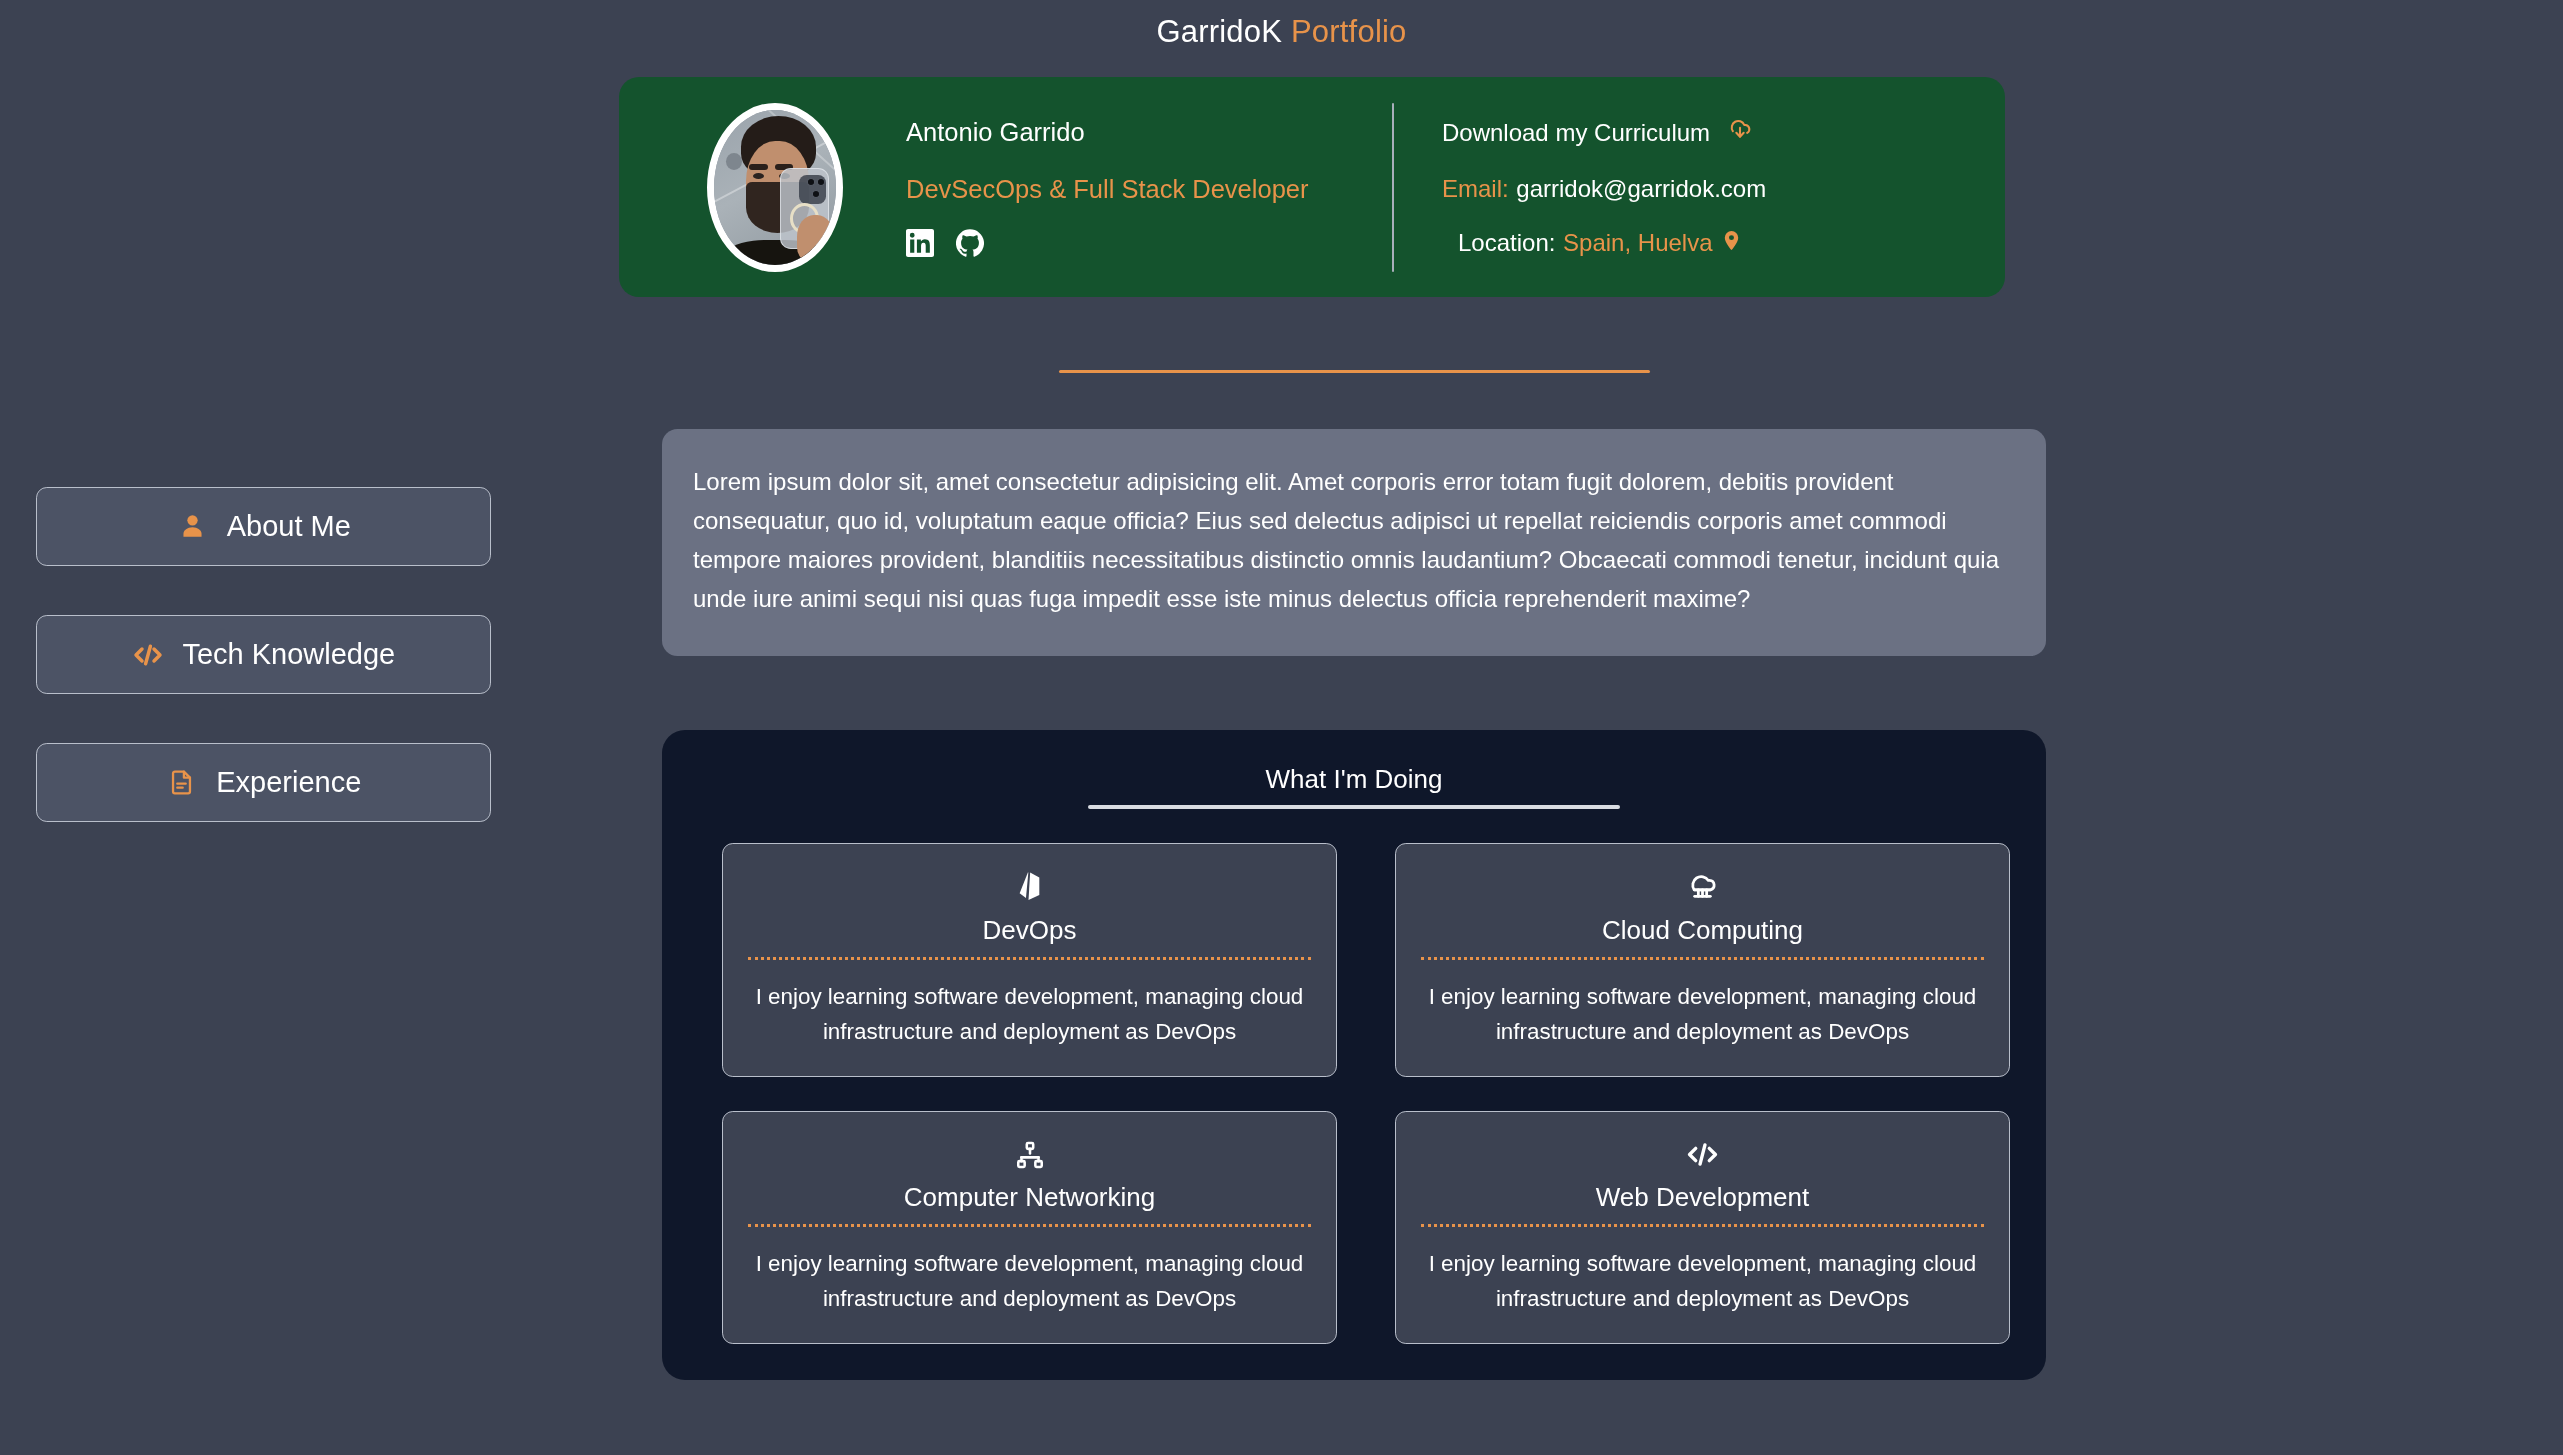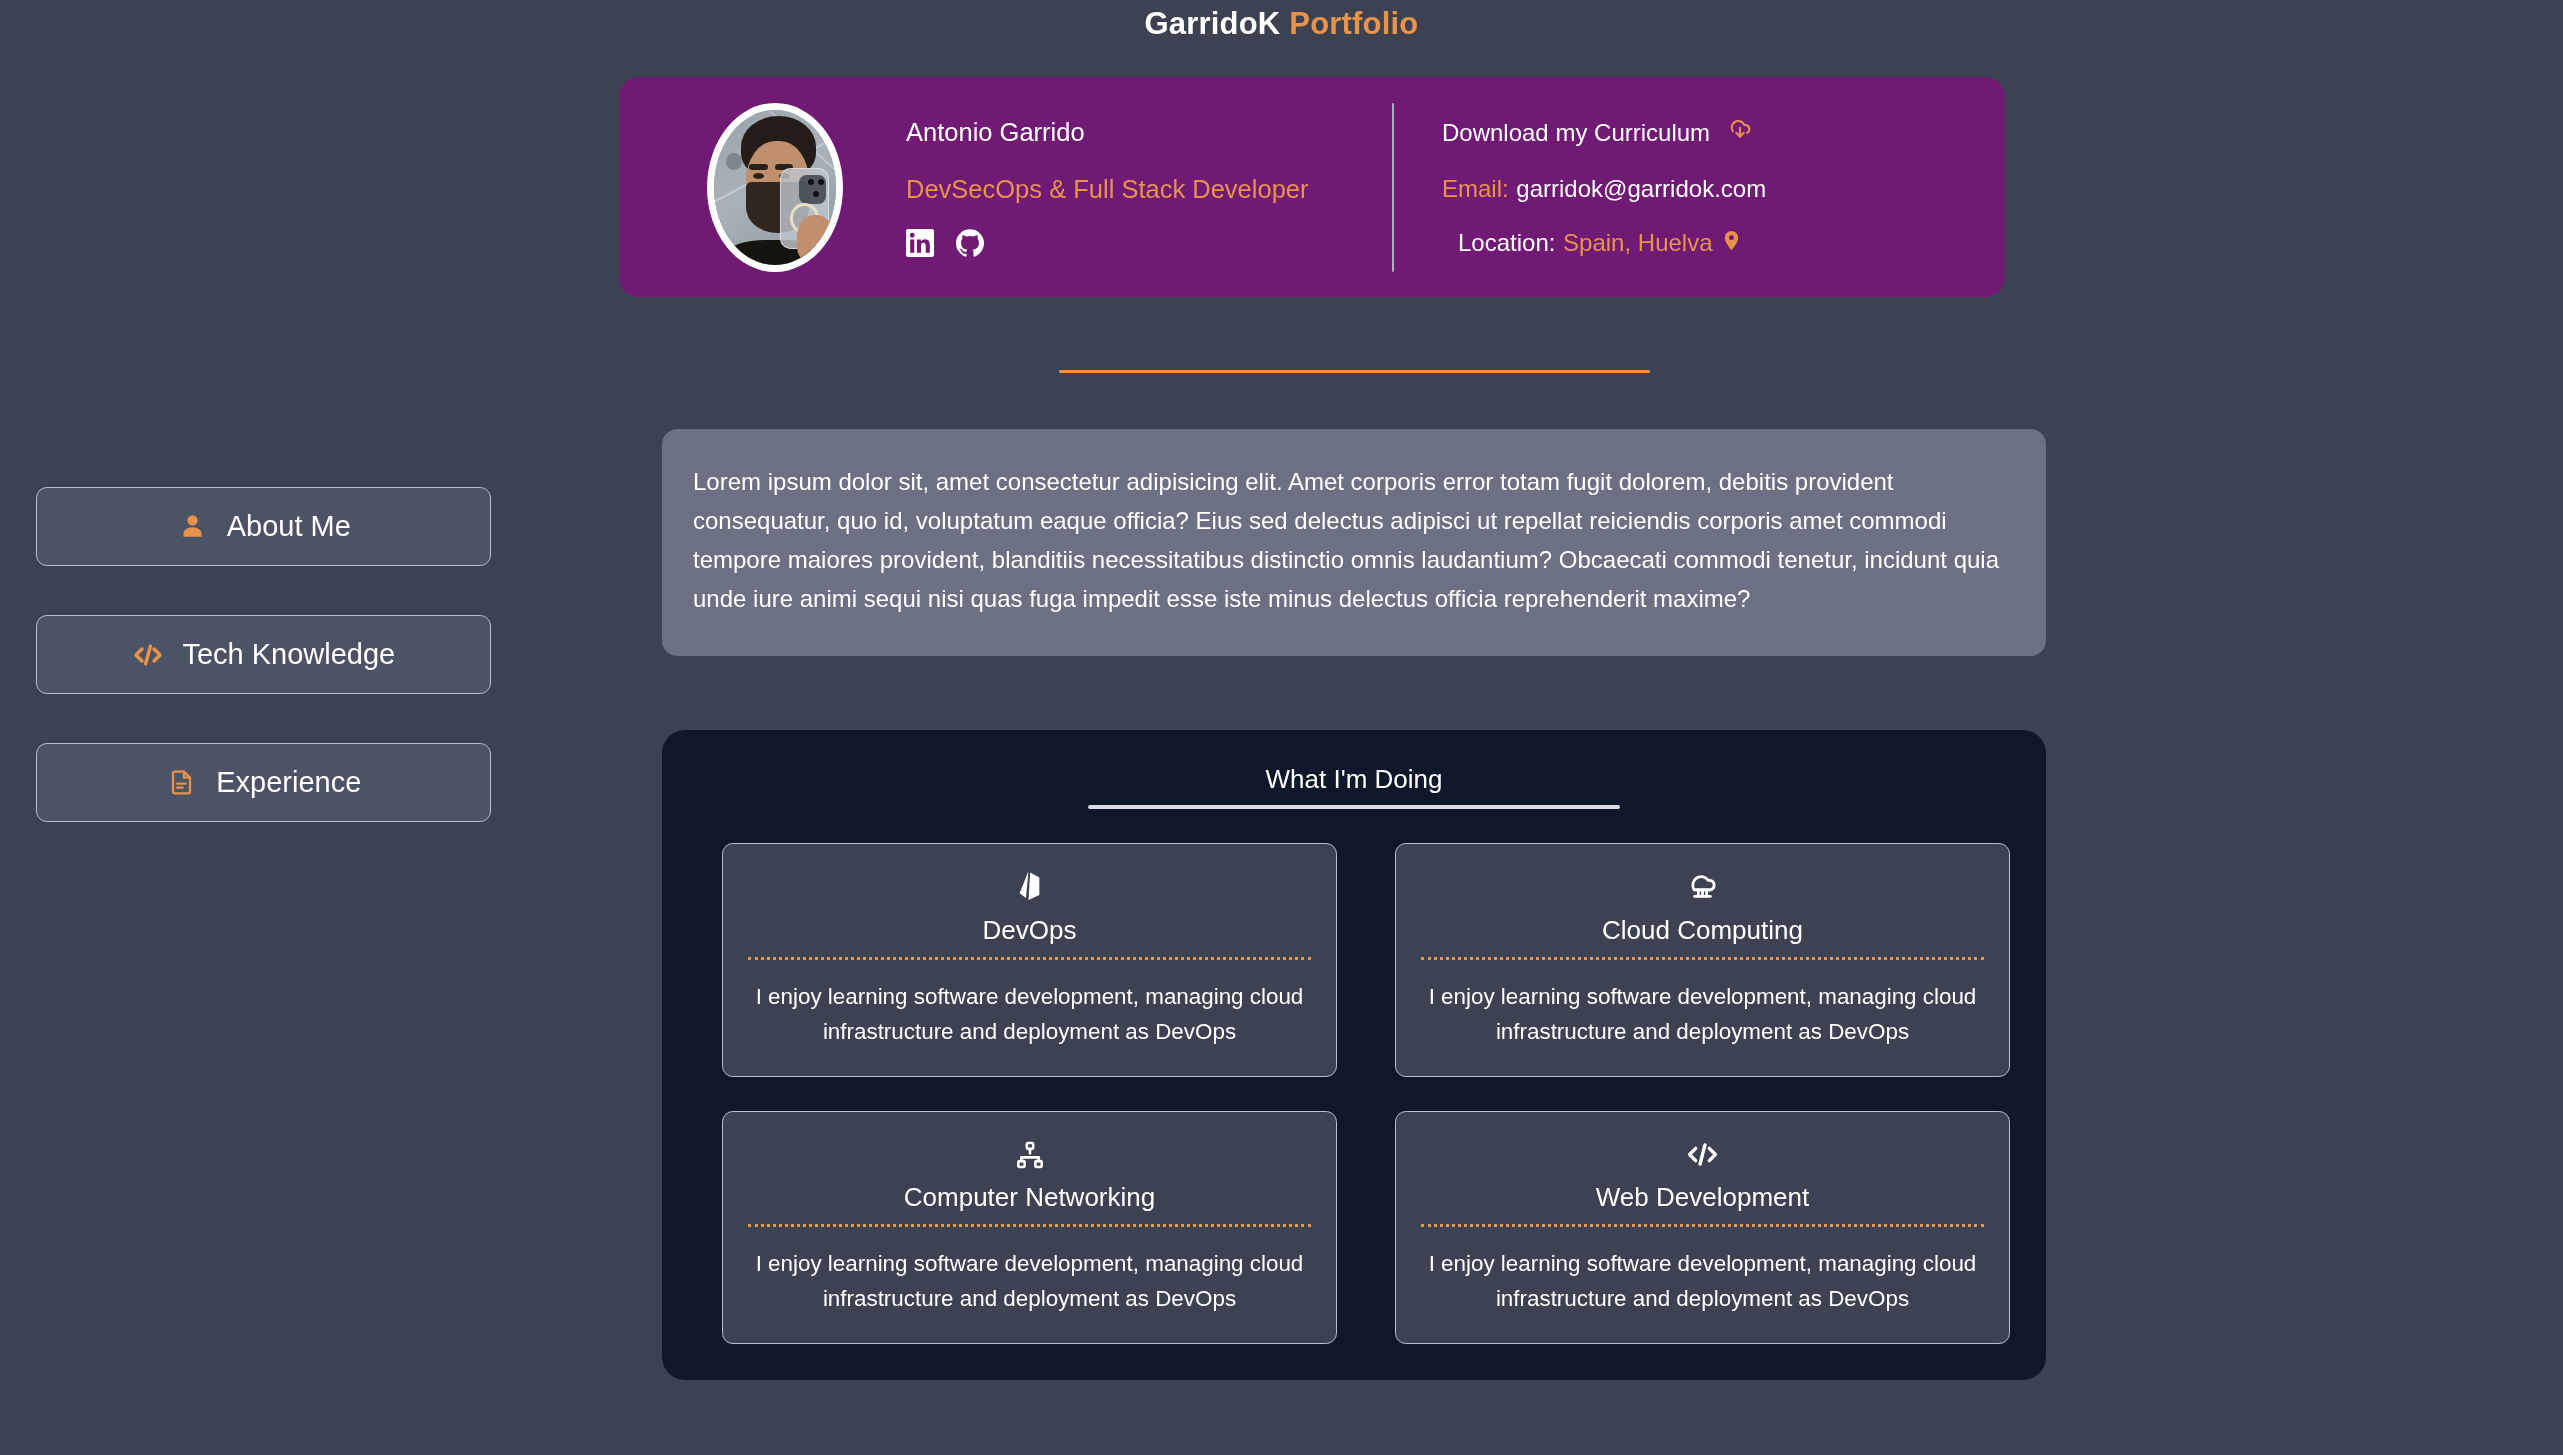--- a/index.html
+++ b/index.html
@@ -14,36 +14,36 @@
     background: #3c4252;
     font-family: "Liberation Sans", sans-serif;
     color: #ffffff;
     position: relative;
   }
 
   
   .site-title {
     width: 100%;
     text-align: center;
-    padding-top: 6px;
+    padding-top: 14px;
     font-size: 31px;
-    font-weight: 700;
+    font-weight: 400;
     letter-spacing: 0.2px;
     white-space: nowrap;
   }
   .site-title .accent { color: #e8934a; }
 
   
   .profile-card {
     position: absolute;
     left: 619px;
     top: 77px;
     width: 1386px;
     height: 220px;
-    background: #701a75;
+    background: #14532d;
     border-radius: 20px;
     display: flex;
     align-items: center;
   }
 
   .avatar-wrap {
     margin-left: 88px;
     width: 136px;
     height: 169px;
     flex: 0 0 auto;

